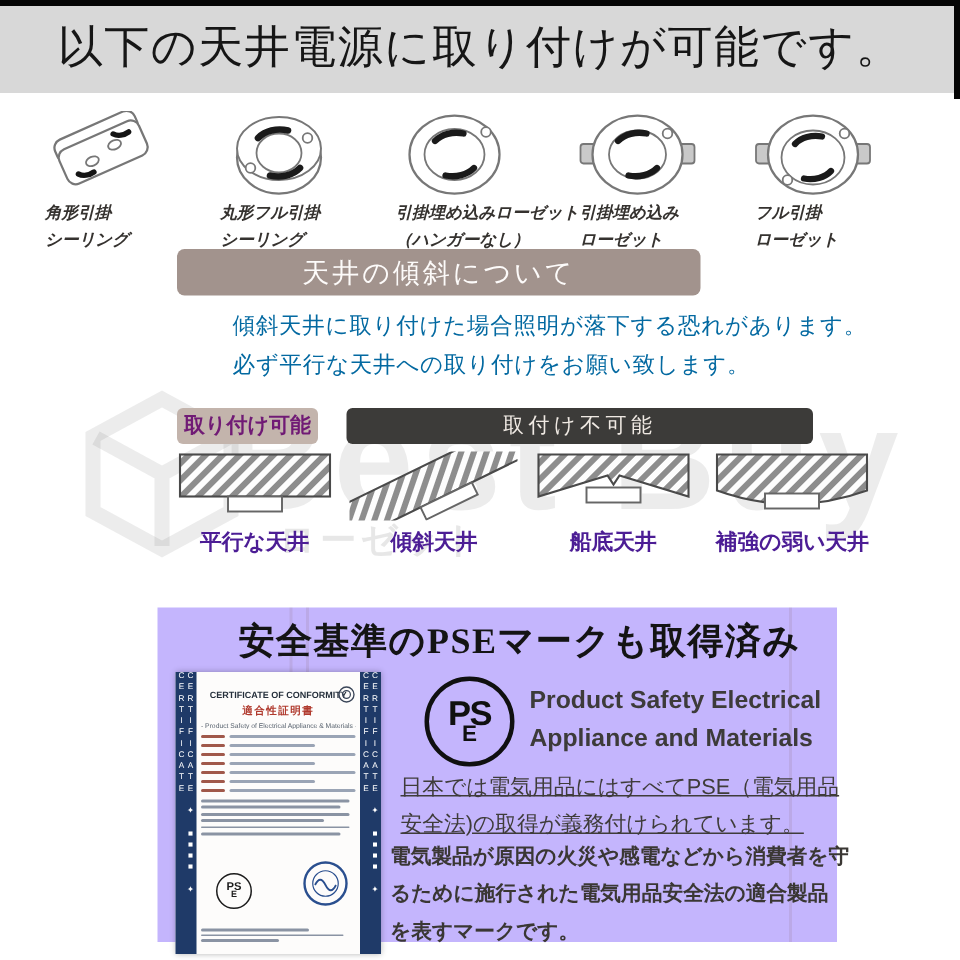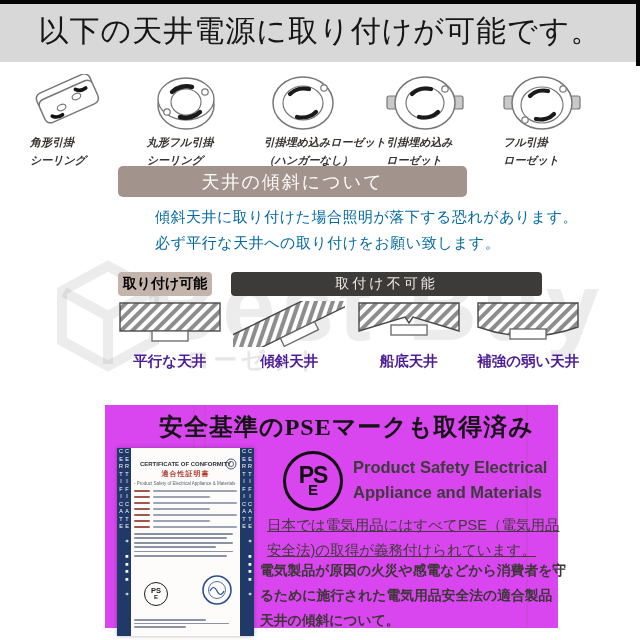--- a/index.html
+++ b/index.html
@@ -18,34 +18,34 @@
                line-height:1.35;white-space:nowrap;}
   
   .slope-band{position:absolute;left:118px;top:166px;width:349px;height:31px;background:#a2938d;
               border-radius:5px;display:flex;align-items:center;justify-content:center;z-index:2;}
   .slope-band .t{color:#fdfbfa;font-size:18px;letter-spacing:2px;}
   .slope-line{position:absolute;left:155px;font-size:15px;color:#0369a1;letter-spacing:0.5px;z-index:2;}
   .sl1{top:208px;} .sl2{top:234px;font-family:Liberation Mono, monospace;}
   
   .badge{position:absolute;top:272px;height:24px;border-radius:4px;display:flex;align-items:center;
          justify-content:center;z-index:2;}
-  .badge-ok{left:118px;width:94px;background:#c3b4ac;color:#000000;font-size:14px;font-weight:600;}
+  .badge-ok{left:118px;width:94px;background:#c3b4ac;color:#701a75;font-size:14px;font-weight:600;}
   .badge-ng{left:231px;width:311px;background:#3c3b39;color:#efe9e3;font-size:14px;letter-spacing:3px;}
   
   .ceilings{position:absolute;left:110px;top:301px;width:478px;display:flex;z-index:2;}
   .ceiling{flex:1;display:flex;flex-direction:column;align-items:center;}
   .ceiling .lbl{margin-top:5px;font-size:14.5px;font-weight:600;color:#4c1d95;white-space:nowrap;}
   
   .wm-hex{position:absolute;left:52px;top:260px;z-index:1;}
   .wm-brand{position:absolute;left:148px;top:252px;font-size:96px;font-weight:700;
             color:rgba(70,70,70,0.10);letter-spacing:5px;z-index:1;white-space:nowrap;}
   .wm-sub{position:absolute;left:186px;top:344px;font-size:24px;font-weight:700;
           color:rgba(70,70,70,0.13);letter-spacing:3px;z-index:1;}
   
-  .panel{position:absolute;left:105px;top:405px;width:453px;height:223px;background:#d946ef;z-index:2;}
+  .panel{position:absolute;left:105px;top:405px;width:453px;height:223px;background:#c4b5fd;z-index:2;}
   .fold{position:absolute;top:0;bottom:0;width:2px;background:rgba(120,85,70,0.12);}
   .fold.f1{left:88px;} .fold.f2{left:99px;} .fold.f3{left:421px;}
   .panel-title{position:absolute;left:30px;right:0;top:6px;text-align:center;
                font-family:"Liberation Serif","DejaVu Serif",serif;font-size:24px;font-weight:700;
                color:#141414;letter-spacing:1px;white-space:nowrap;}
   
   .cert{position:absolute;left:12px;top:43px;width:137px;height:188px;background:#fdfcfb;
         box-shadow:0 0 4px rgba(0,0,0,0.3);}
   .cert-band{position:absolute;top:0;bottom:0;width:14px;background:#1f3a68;color:#fff;
              writing-mode:vertical-rl;text-orientation:upright;font-size:5.5px;letter-spacing:1.5px;
@@ -333,17 +333,17 @@
     </div>
 
     <div class="p1">
       <div>日本では電気用品にはすべてPSE（電気用品</div>
       <div>安全法)の取得が義務付けられています。</div>
     </div>
 
     <div class="p2">
       <div>電気製品が原因の火災や感電などから消費者を守</div>
       <div>るために施行された電気用品安全法の適合製品</div>
-      <div>天井の傾斜について。</div>
+      <div>を表すマークです。</div>
     </div>
   </div>
 
 </div>
 
 </body></html>

